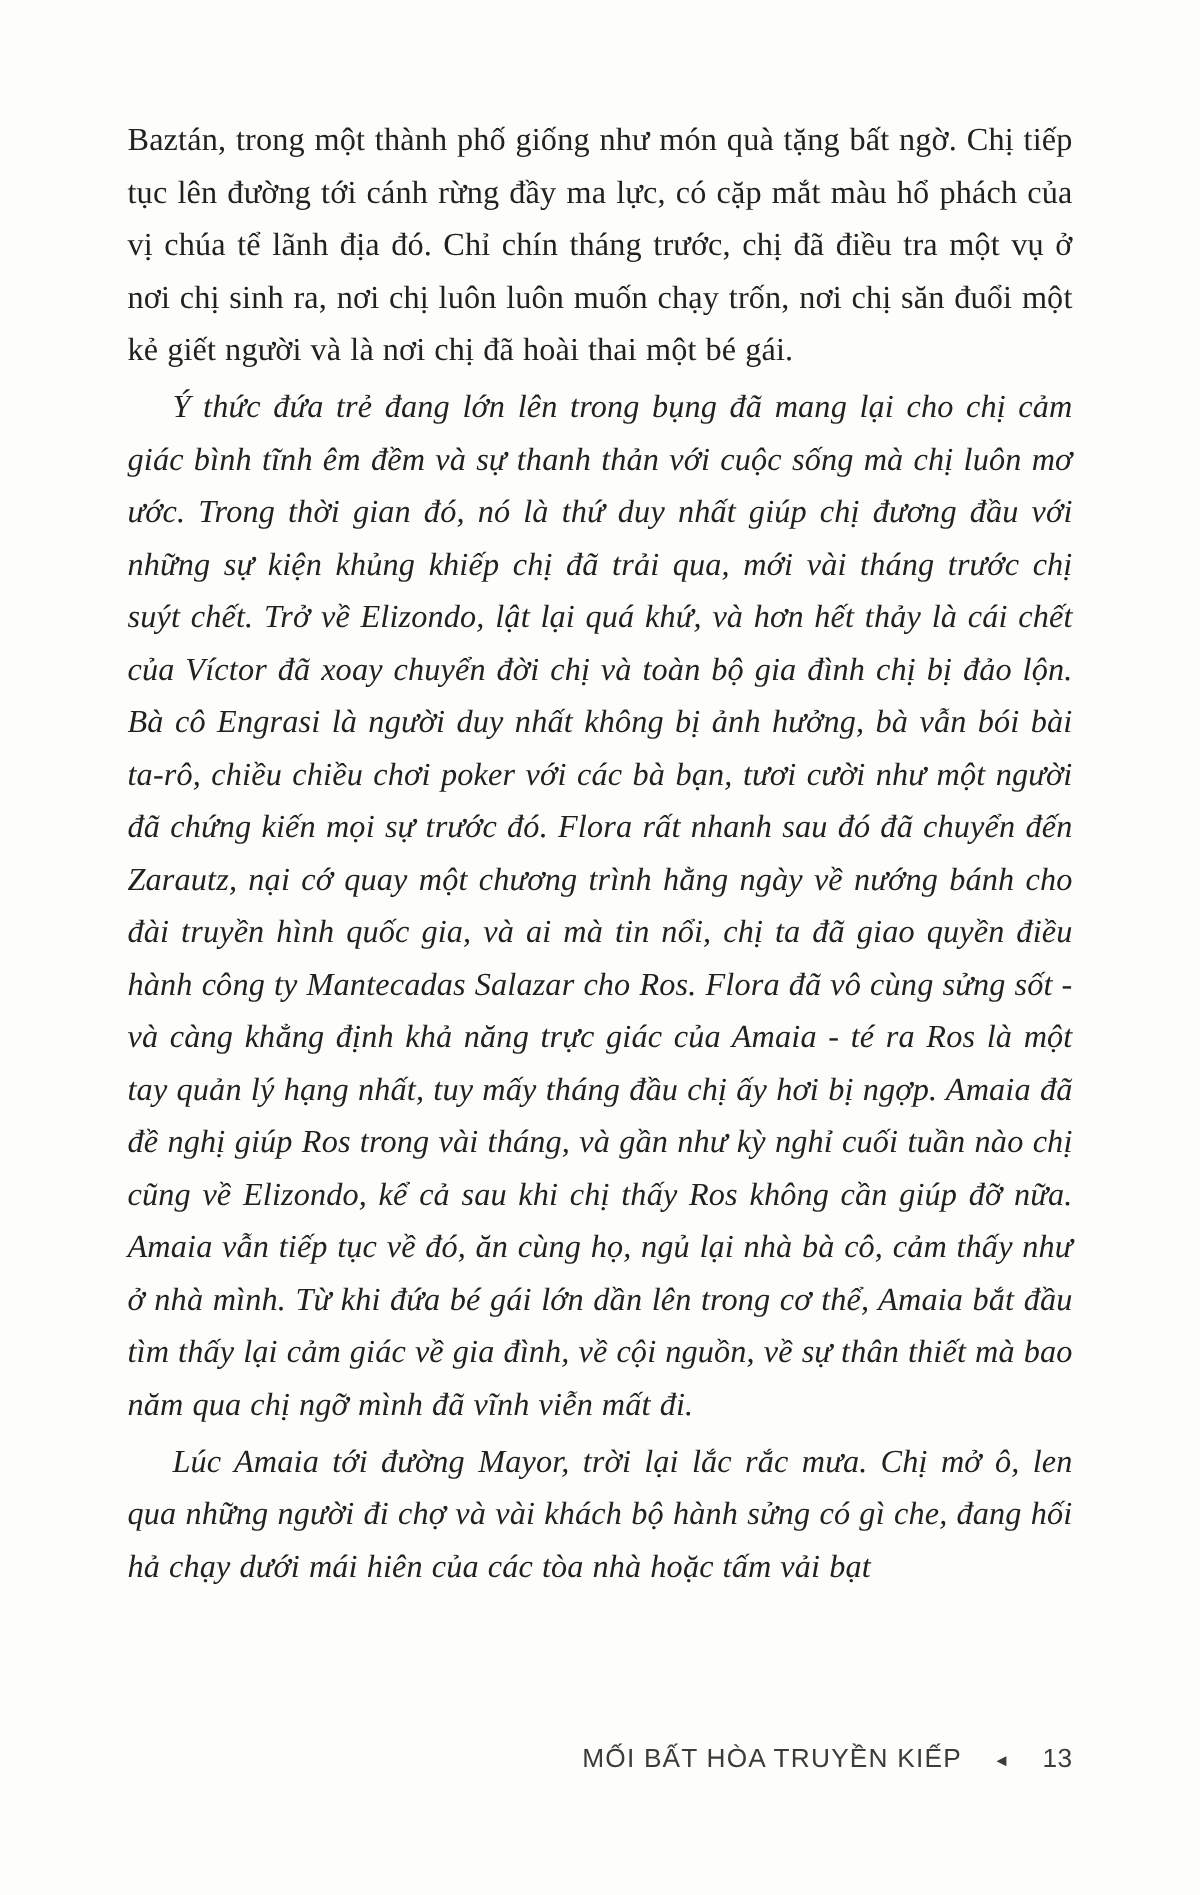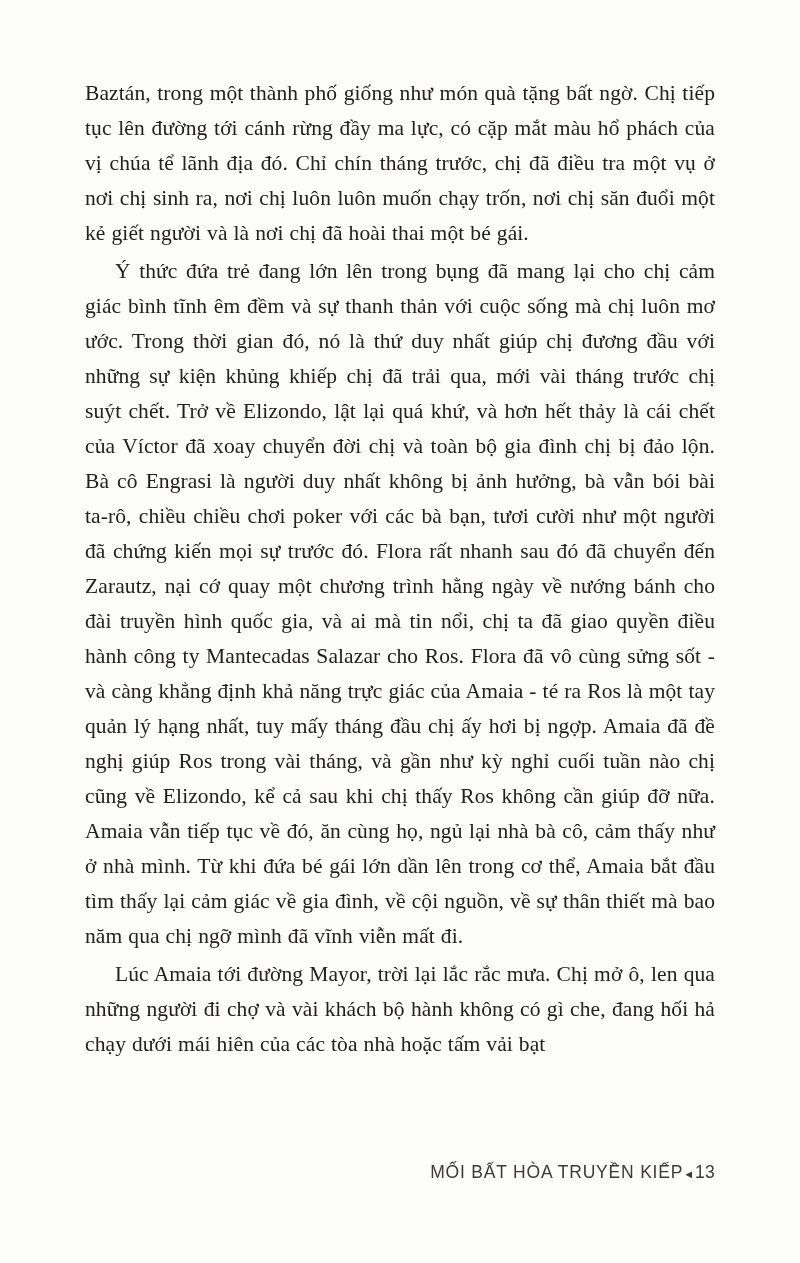--- a/index.html
+++ b/index.html
@@ -27,28 +27,29 @@
   .para {
     margin: 0 0 3px 0;
     font-size: 21.5px;
     line-height: 35px;
     text-align: justify;
     letter-spacing: 0.1px;
     word-spacing: 0.5px;
   }
   .para.indent {
     text-indent: 30px;
+    font-style: italic;
   }
   .footer {
     position: absolute;
     top: 1162px;
     right: 85px;
     display: flex;
     align-items: center;
-    gap: 0;
+    gap: 21px;
     font-family: "Liberation Sans", "DejaVu Sans", sans-serif;
     font-size: 17.5px;
     color: #3d3b38;
     letter-spacing: 0.8px;
   }
   .footer-sep {
     font-size: 11px;
     color: #3d3b38;
     position: relative;
     top: 1px;
@@ -57,21 +58,21 @@
     letter-spacing: 0.3px;
   }
 </style>
 </head>
 <body>
 
 <div class="page">
   <div class="text-block">
     <p class="para">Baztán, trong một thành phố giống như món quà tặng bất ngờ. Chị tiếp tục lên đường tới cánh rừng đầy ma lực, có cặp mắt màu hổ phách của vị chúa tể lãnh địa đó. Chỉ chín tháng trước, chị đã điều tra một vụ ở nơi chị sinh ra, nơi chị luôn luôn muốn chạy trốn, nơi chị săn đuổi một kẻ giết người và là nơi chị đã hoài thai một bé gái.</p>
     <p class="para indent">Ý thức đứa trẻ đang lớn lên trong bụng đã mang lại cho chị cảm giác bình tĩnh êm đềm và sự thanh thản với cuộc sống mà chị luôn mơ ước. Trong thời gian đó, nó là thứ duy nhất giúp chị đương đầu với những sự kiện khủng khiếp chị đã trải qua, mới vài tháng trước chị suýt chết. Trở về Elizondo, lật lại quá khứ, và hơn hết thảy là cái chết của Víctor đã xoay chuyển đời chị và toàn bộ gia đình chị bị đảo lộn. Bà cô Engrasi là người duy nhất không bị ảnh hưởng, bà vẫn bói bài ta-rô, chiều chiều chơi poker với các bà bạn, tươi cười như một người đã chứng kiến mọi sự trước đó. Flora rất nhanh sau đó đã chuyển đến Zarautz, nại cớ quay một chương trình hằng ngày về nướng bánh cho đài truyền hình quốc gia, và ai mà tin nổi, chị ta đã giao quyền điều hành công ty Mantecadas Salazar cho Ros. Flora đã vô cùng sửng sốt - và càng khẳng định khả năng trực giác của Amaia - té ra Ros là một tay quản lý hạng nhất, tuy mấy tháng đầu chị ấy hơi bị ngợp. Amaia đã đề nghị giúp Ros trong vài tháng, và gần như kỳ nghỉ cuối tuần nào chị cũng về Elizondo, kể cả sau khi chị thấy Ros không cần giúp đỡ nữa. Amaia vẫn tiếp tục về đó, ăn cùng họ, ngủ lại nhà bà cô, cảm thấy như ở nhà mình. Từ khi đứa bé gái lớn dần lên trong cơ thể, Amaia bắt đầu tìm thấy lại cảm giác về gia đình, về cội nguồn, về sự thân thiết mà bao năm qua chị ngỡ mình đã vĩnh viễn mất đi.</p>
-    <p class="para indent">Lúc Amaia tới đường Mayor, trời lại lắc rắc mưa. Chị mở ô, len qua những người đi chợ và vài khách bộ hành không có gì che, đang hối hả chạy dưới mái hiên của các tòa nhà hoặc tấm vải bạt</p>
+    <p class="para indent">Lúc Amaia tới đường Mayor, trời lại lắc rắc mưa. Chị mở ô, len qua những người đi chợ và vài khách bộ hành sửng có gì che, đang hối hả chạy dưới mái hiên của các tòa nhà hoặc tấm vải bạt</p>
   </div>
 
   <div class="footer">
     <span class="footer-title">MỐI BẤT HÒA TRUYỀN KIẾP</span>
     <span class="footer-sep">◄</span>
     <span class="footer-page">13</span>
   </div>
 </div>
 
 </body></html>

